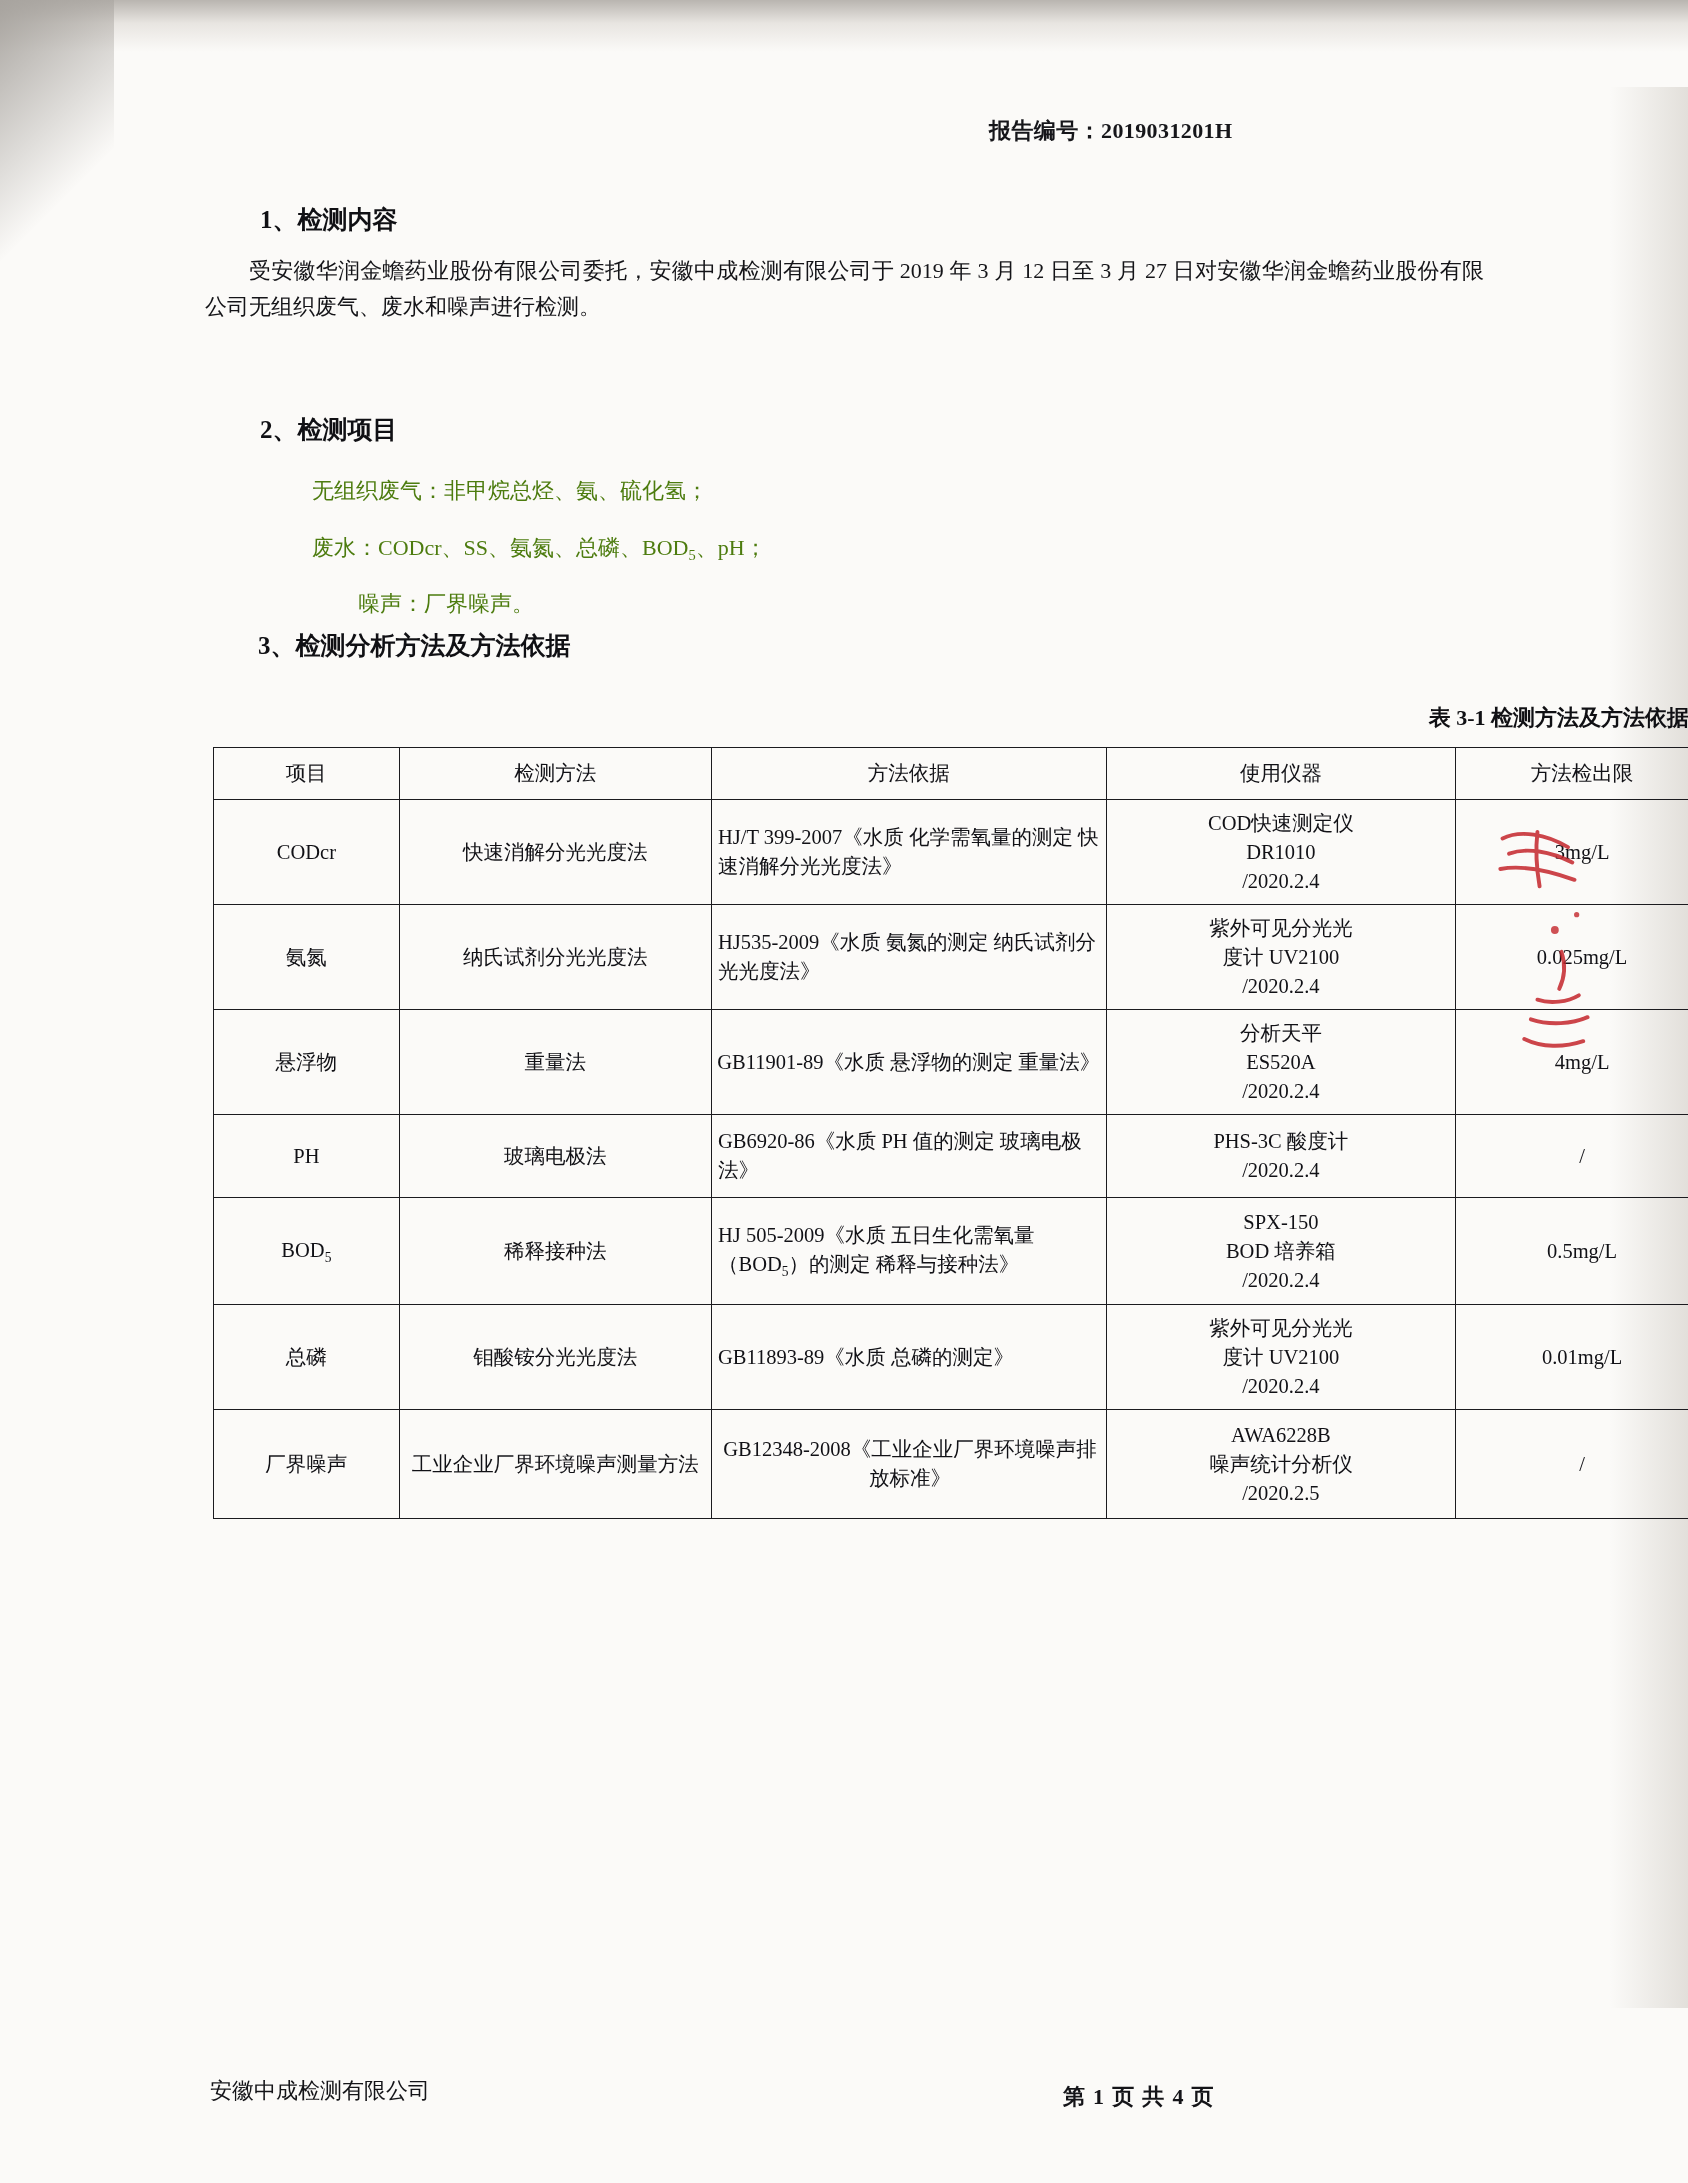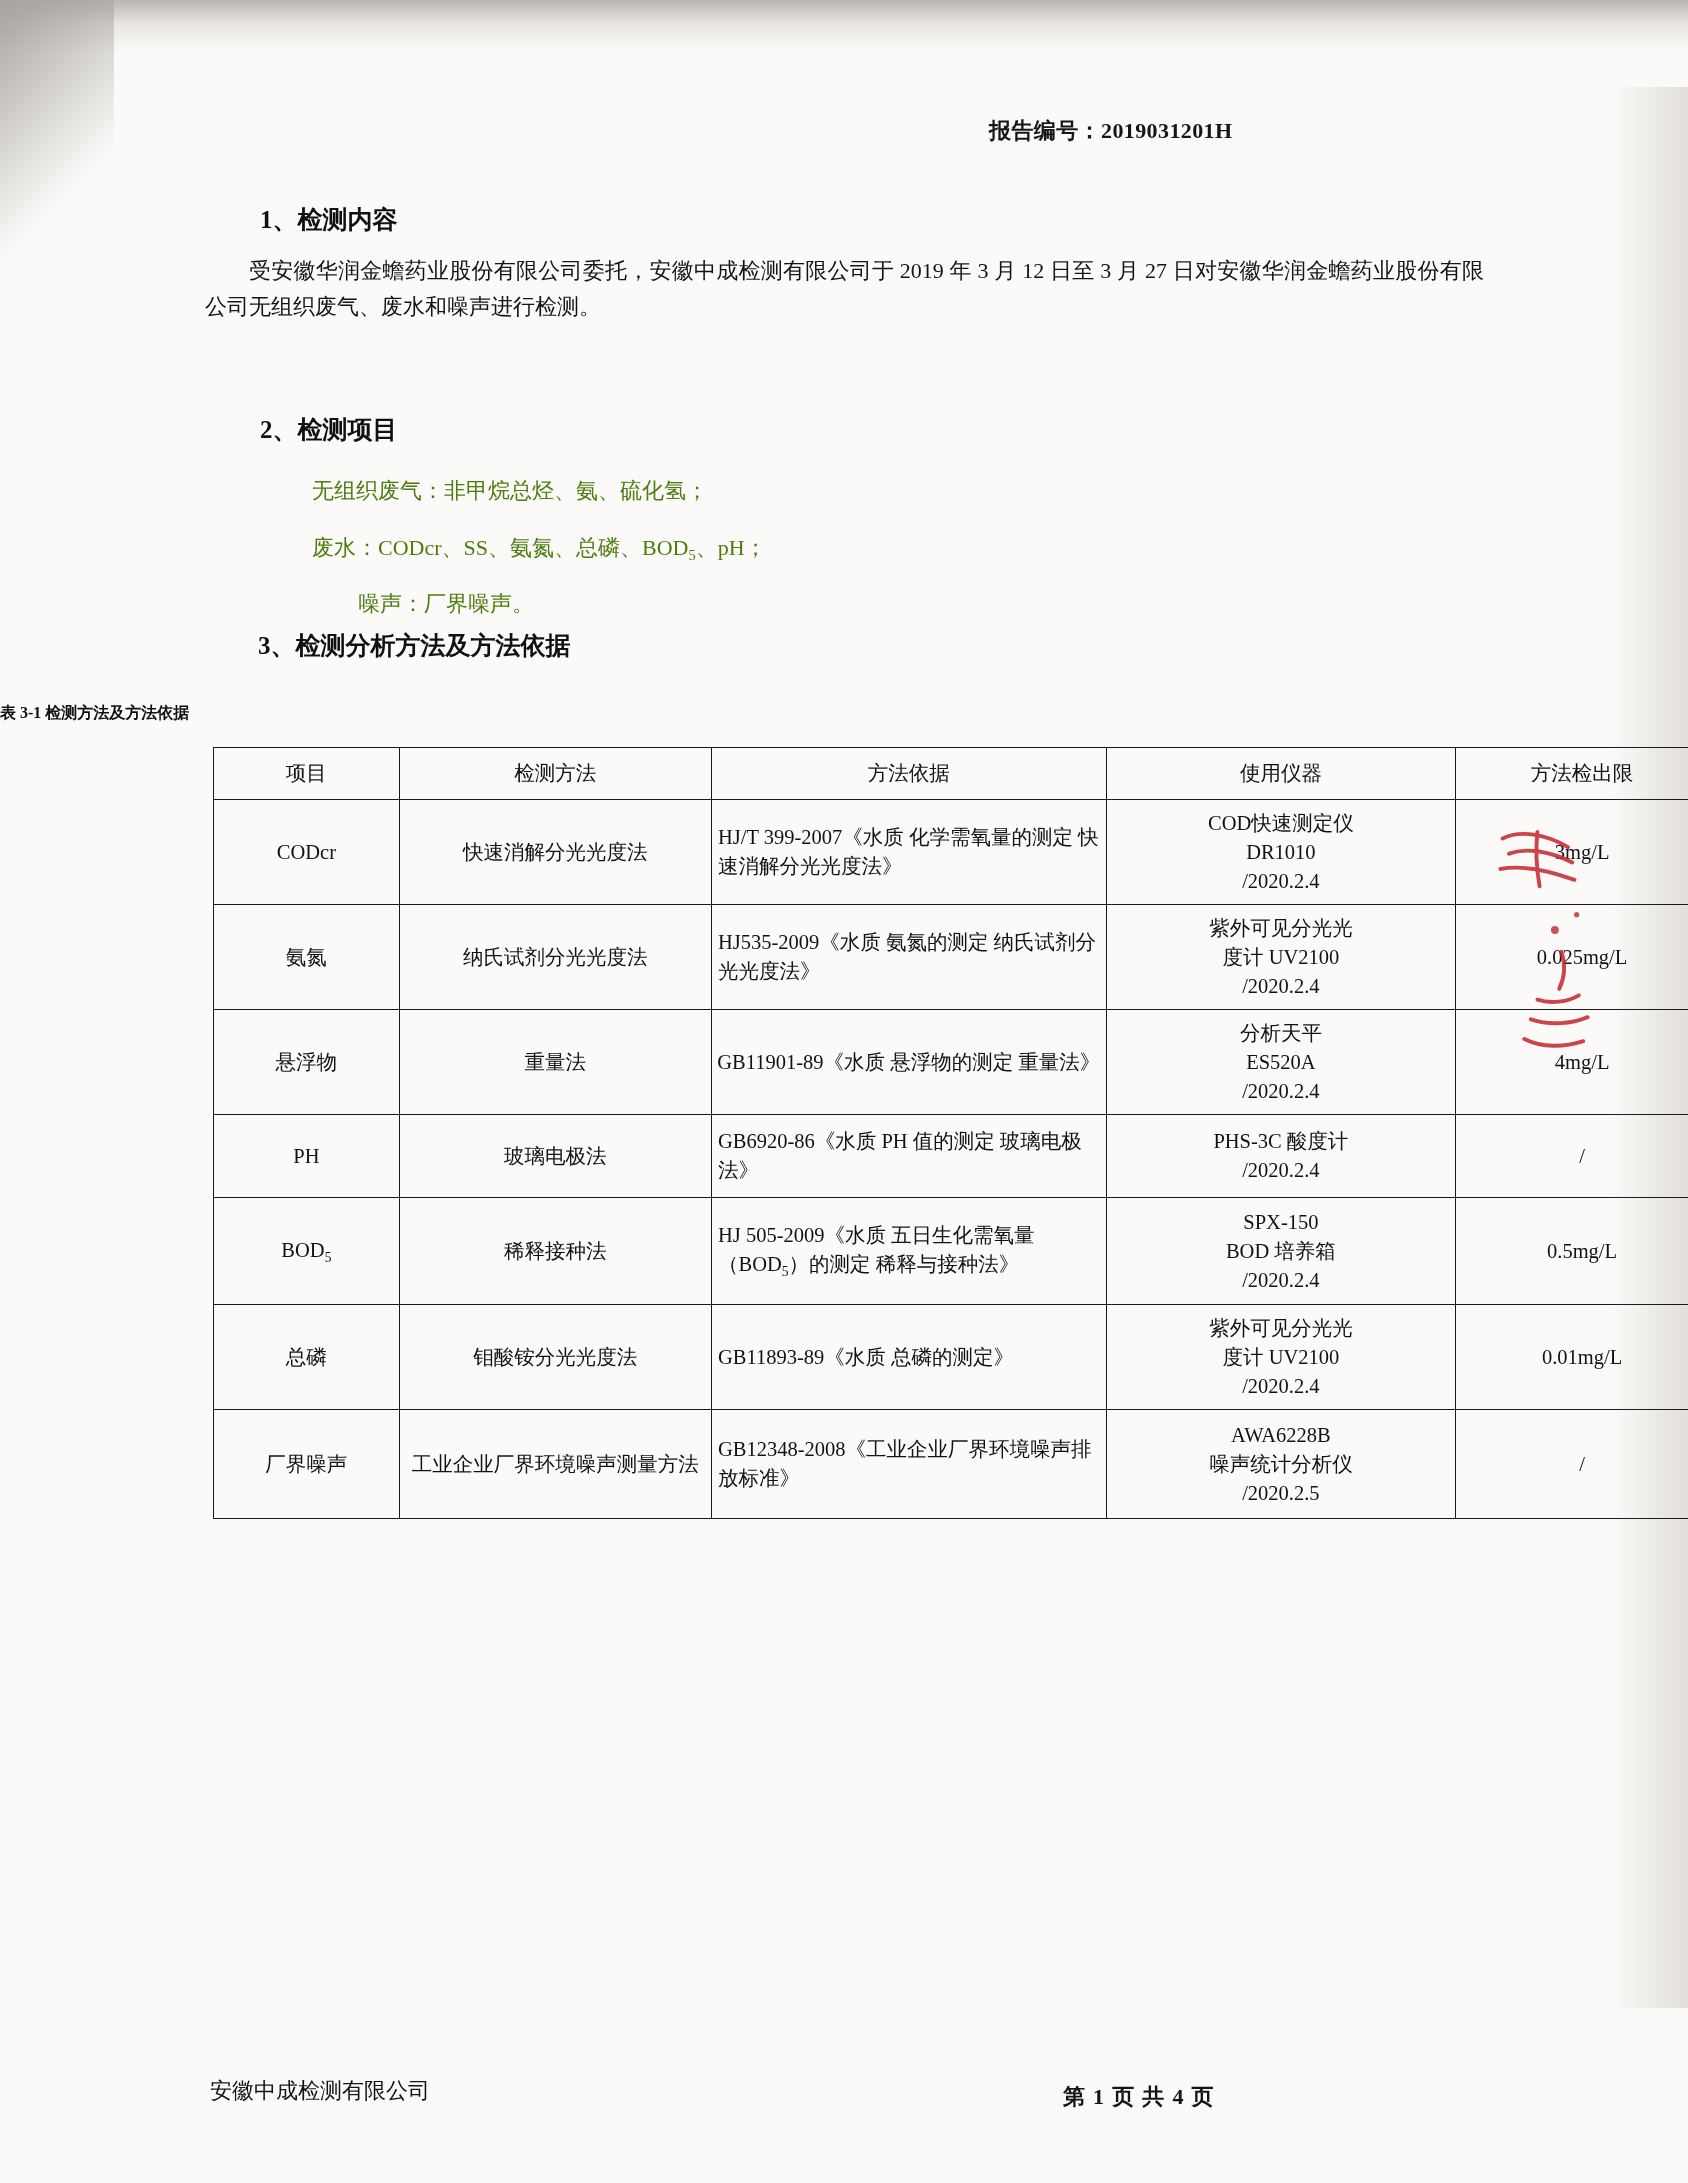--- a/index.html
+++ b/index.html
@@ -85,22 +85,22 @@
   .it2 { top: 533px; }
   .it3 { top: 589px; margin-left: 46px; }
 
   sub { font-size: 0.66em; vertical-align: sub; }
 
   .table-caption {
     position: absolute;
     top: 703px;
     left: 0;
     width: 1689px;
-    text-align: left;
-    font-size: 16px;
+    text-align: right;
+    font-size: 22px;
     font-weight: 700;
     color: #101014;
   }
 
   table.methods {
     position: absolute;
     top: 747px;
     left: 213px;
     width: 1496px;
     border-collapse: collapse;
@@ -260,21 +260,21 @@
         <td>
           <span class="cell-multi">紫外可见分光光</span>
           <span class="cell-multi">度计 UV2100</span>
           <span class="cell-multi">/2020.2.4</span>
         </td>
         <td>0.01mg/L</td>
       </tr>
       <tr style="height:109px;">
         <td>厂界噪声</td>
         <td>工业企业厂界环境噪声测量方法</td>
-        <td style="text-align:left;padding-left:6.1px;">GB12348-2008《工业企业厂界环境噪声排放标准》</td>
+        <td style="text-align:center;padding-left:6.1px;">GB12348-2008《工业企业厂界环境噪声排放标准》</td>
         <td>
           <span class="cell-multi">AWA6228B</span>
           <span class="cell-multi">噪声统计分析仪</span>
           <span class="cell-multi">/2020.2.5</span>
         </td>
         <td>/</td>
       </tr>
     </tbody>
   </table>
 

